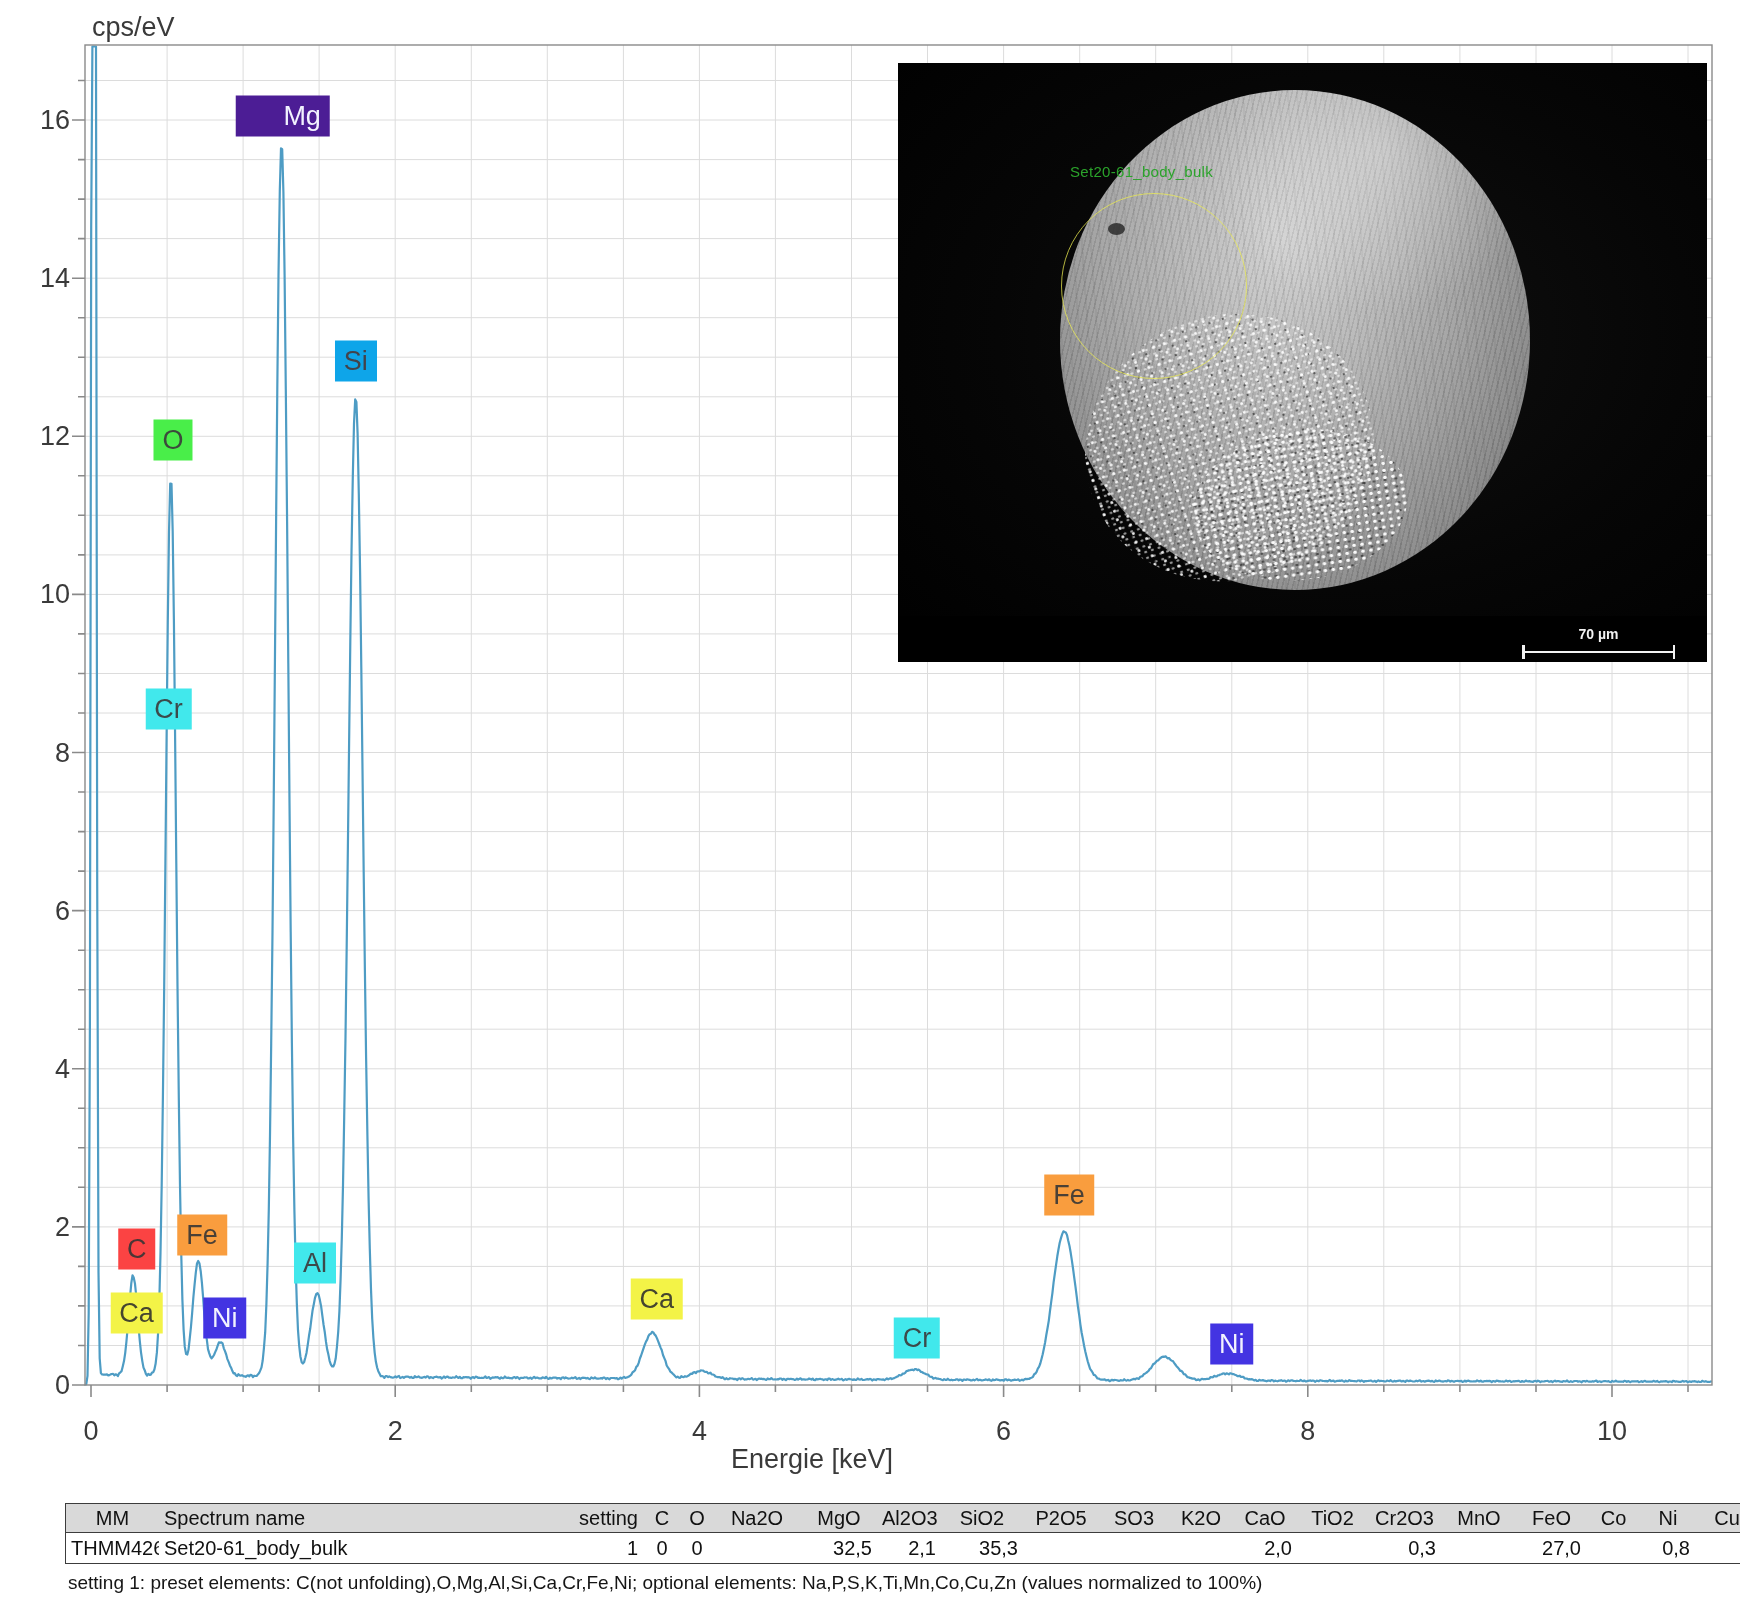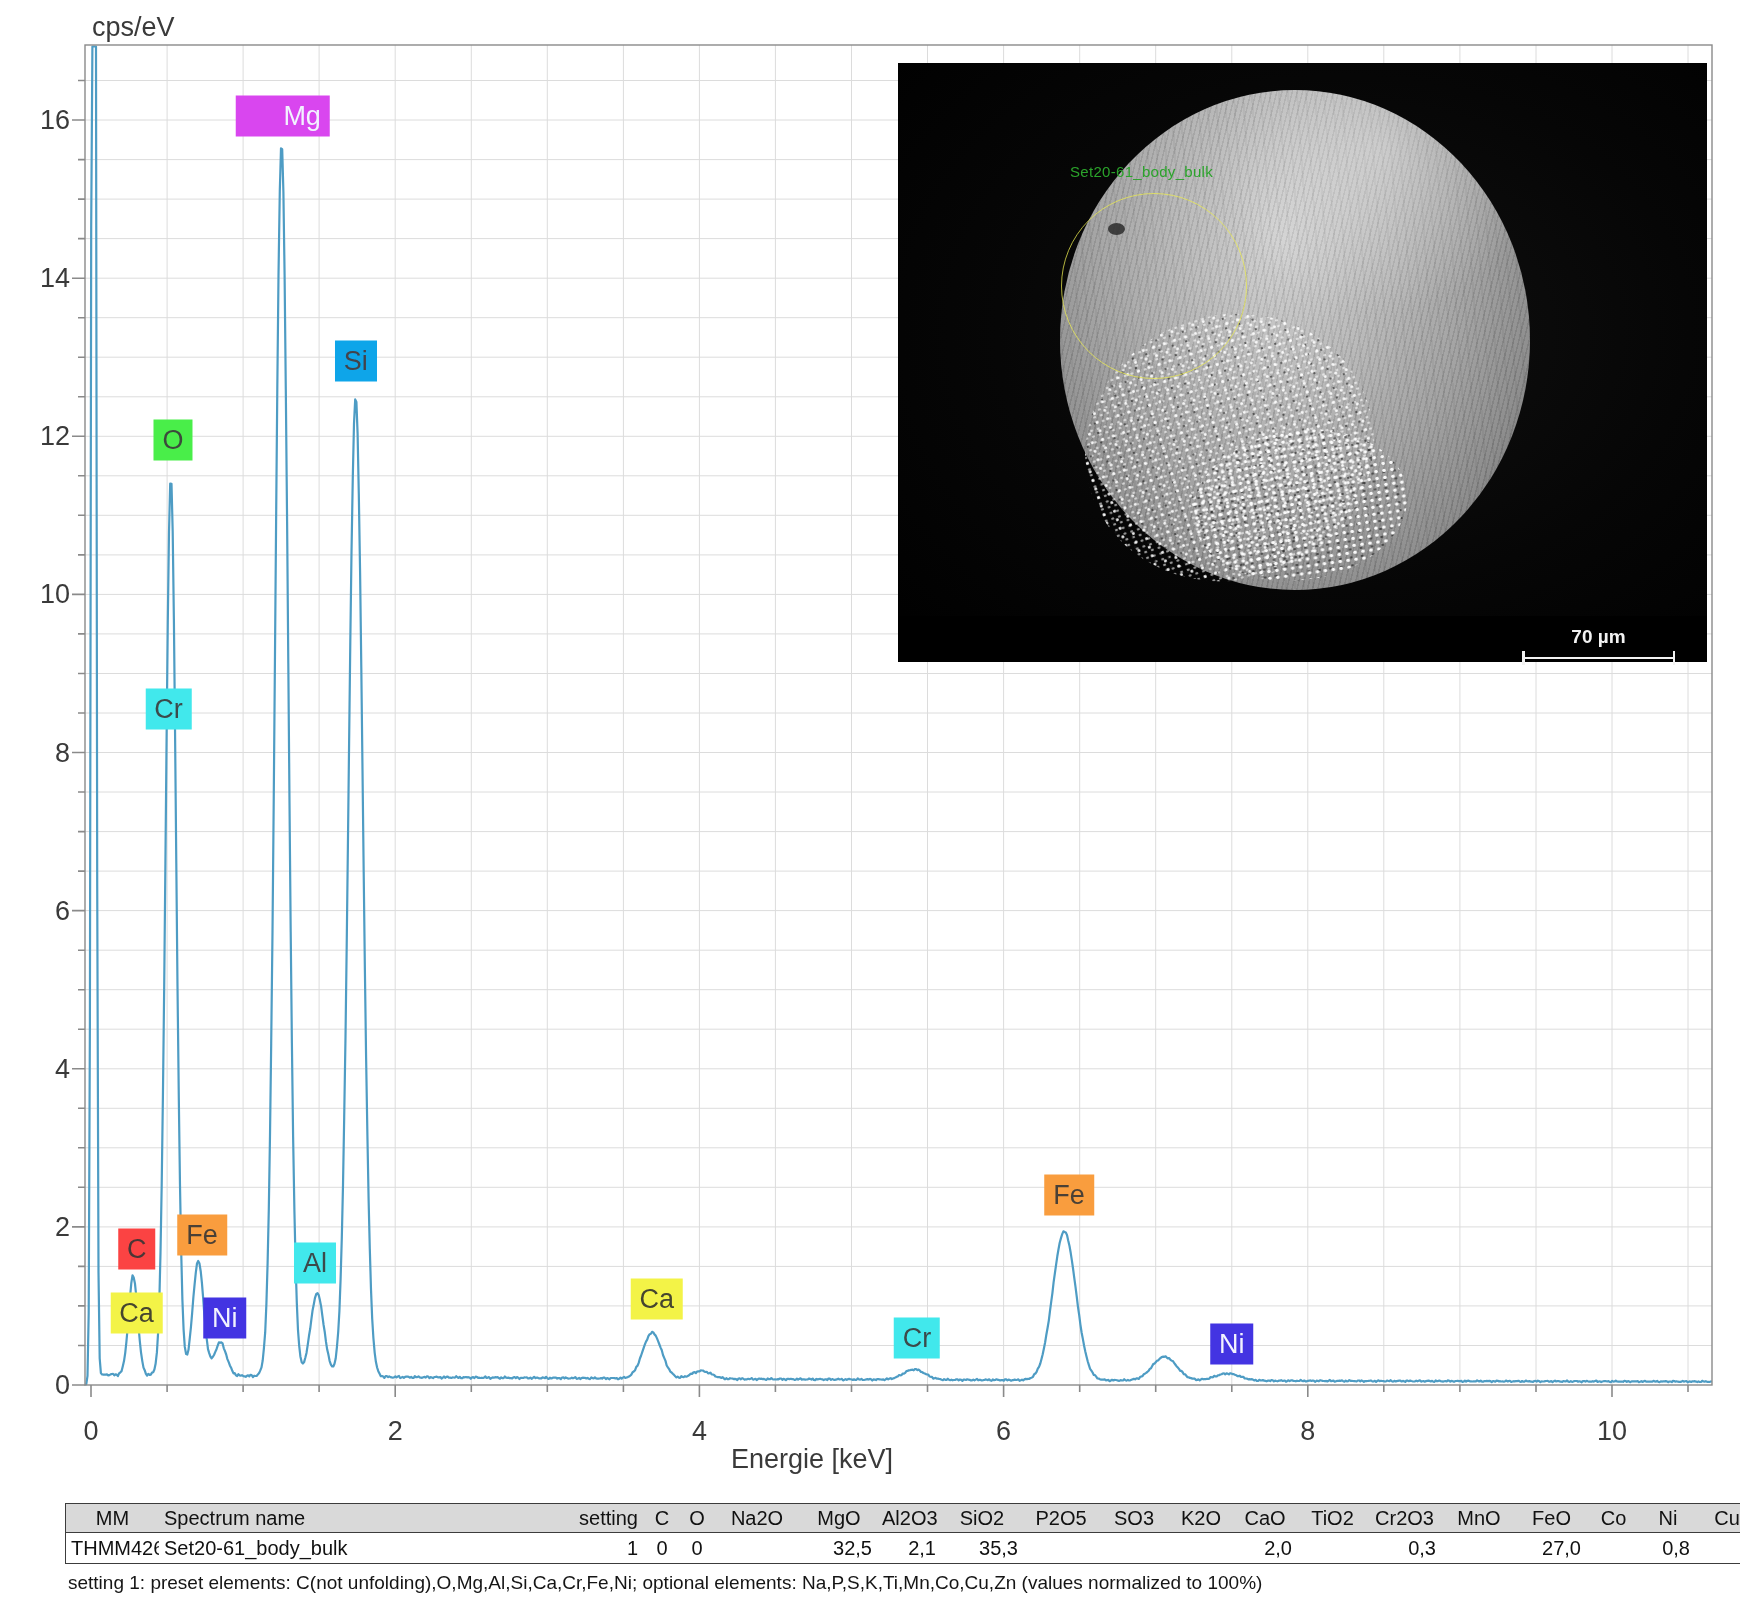--- a/index.html
+++ b/index.html
@@ -37,21 +37,21 @@
       radial-gradient(rgba(20,20,20,.6) 1px, rgba(20,20,20,0) 1.8px);
     background-size:8px 7px,11px 8px;background-position:0 0,3px 2px;}
   .dark-spot{position:absolute;left:210px;top:160px;width:17px;height:12px;border-radius:50%;
     background:#2b2b2b;opacity:.85;}
   .roi-circle{position:absolute;left:163px;top:130px;width:184px;height:184px;border-radius:50%;
     border:1.5px solid rgba(235,235,80,.75);}
   .inset-label{position:absolute;left:172px;top:100px;font-size:15px;letter-spacing:.3px;
     color:#2ba32b;}
   .info-bar{position:absolute;left:0;bottom:0;width:100%;height:46px;background:#000;}
   .scalebar{position:absolute;left:624px;top:10px;width:153px;}
-  .sb-label{display:block;text-align:center;color:#f2f2f2;font-size:19px;font-weight:bold;}
+  .sb-label{display:block;text-align:center;color:#f2f2f2;font-size:14px;font-weight:bold;}
   .sb-line{position:relative;margin-top:3px;height:14px;}
   .sb-line .bar{position:absolute;left:0;right:0;top:6px;height:2px;background:#f2f2f2;}
   .sb-line .cap{position:absolute;top:0;width:2.5px;height:14px;background:#f2f2f2;}
   .sb-line .cap.l{left:0;} .sb-line .cap.r{right:0;}
 
   
   .results{position:absolute;left:65px;top:1503px;}
   table{border-collapse:collapse;table-layout:fixed;width:1611px;
         border:1.5px solid #3c3c3c;font-size:20px;color:#111;}
   th,td{padding:2px 5px;white-space:nowrap;overflow:hidden;font-weight:normal;}
@@ -83,21 +83,21 @@
       <text x="70" y="761.52" text-anchor="end" font-size="27" fill="#3a3a3a">8</text>
       <text x="70" y="603.4" text-anchor="end" font-size="27" fill="#3a3a3a">10</text>
       <text x="70" y="445.28" text-anchor="end" font-size="27" fill="#3a3a3a">12</text>
       <text x="70" y="287.15999999999985" text-anchor="end" font-size="27" fill="#3a3a3a">14</text>
       <text x="70" y="129.03999999999996" text-anchor="end" font-size="27" fill="#3a3a3a">16</text>
       <text x="92" y="36" font-size="27" fill="#3a3a3a">cps/eV</text>
       <text x="812" y="1468" text-anchor="middle" font-size="27" fill="#3a3a3a">Energie [keV]</text>
     </svg>
 
   <div id="markers" style="position:absolute;left:0;top:0;width:1740px;height:1500px;pointer-events:none;">
-      <div class="marker" style="left: 282.646px; top: 116.087px; background: #d946ef; color: rgb(242, 242, 255); padding-left: 48px;">Mg</div>
+      <div class="marker" style="left: 282.646px; top: 116.087px; background: #4c1d95; color: rgb(242, 242, 255); padding-left: 48px;">Mg</div>
       <div class="marker" style="left: 355.654px; top: 361.173px; background: #0ea5e9; color: rgb(67, 67, 75);">Si</div>
       <div class="marker" style="left: 173.134px; top: 440.233px; background: rgb(73, 238, 73); color: rgb(60, 74, 60);">O</div>
       <div class="marker" style="left: 168.571px; top: 709.037px; background: rgb(65, 232, 236); color: rgb(60, 74, 74);">Cr</div>
       <div class="marker" style="left: 136.63px; top: 1249.02px; background: rgb(251, 67, 67); color: rgb(74, 54, 54);">C</div>
       <div class="marker" style="left: 202.033px; top: 1234.79px; background: rgb(249, 157, 62); color: rgb(74, 64, 54);">Fe</div>
       <div class="marker" style="left: 136.63px; top: 1313.06px; background: rgb(243, 243, 71); color: rgb(69, 69, 47);">Ca</div>
       <div class="marker" style="left: 224.848px; top: 1317.8px; background: rgb(67, 52, 226); color: rgb(242, 242, 255);">Ni</div>
       <div class="marker" style="left: 315px; top: 1263.25px; background: rgb(65, 232, 236); color: rgb(60, 74, 74);">Al</div>
       <div class="marker" style="left: 656.812px; top: 1298.82px; background: rgb(243, 243, 71); color: rgb(69, 69, 47);">Ca</div>
       <div class="marker" style="left: 916.903px; top: 1337.56px; background: rgb(65, 232, 236); color: rgb(60, 74, 74);">Cr</div>

